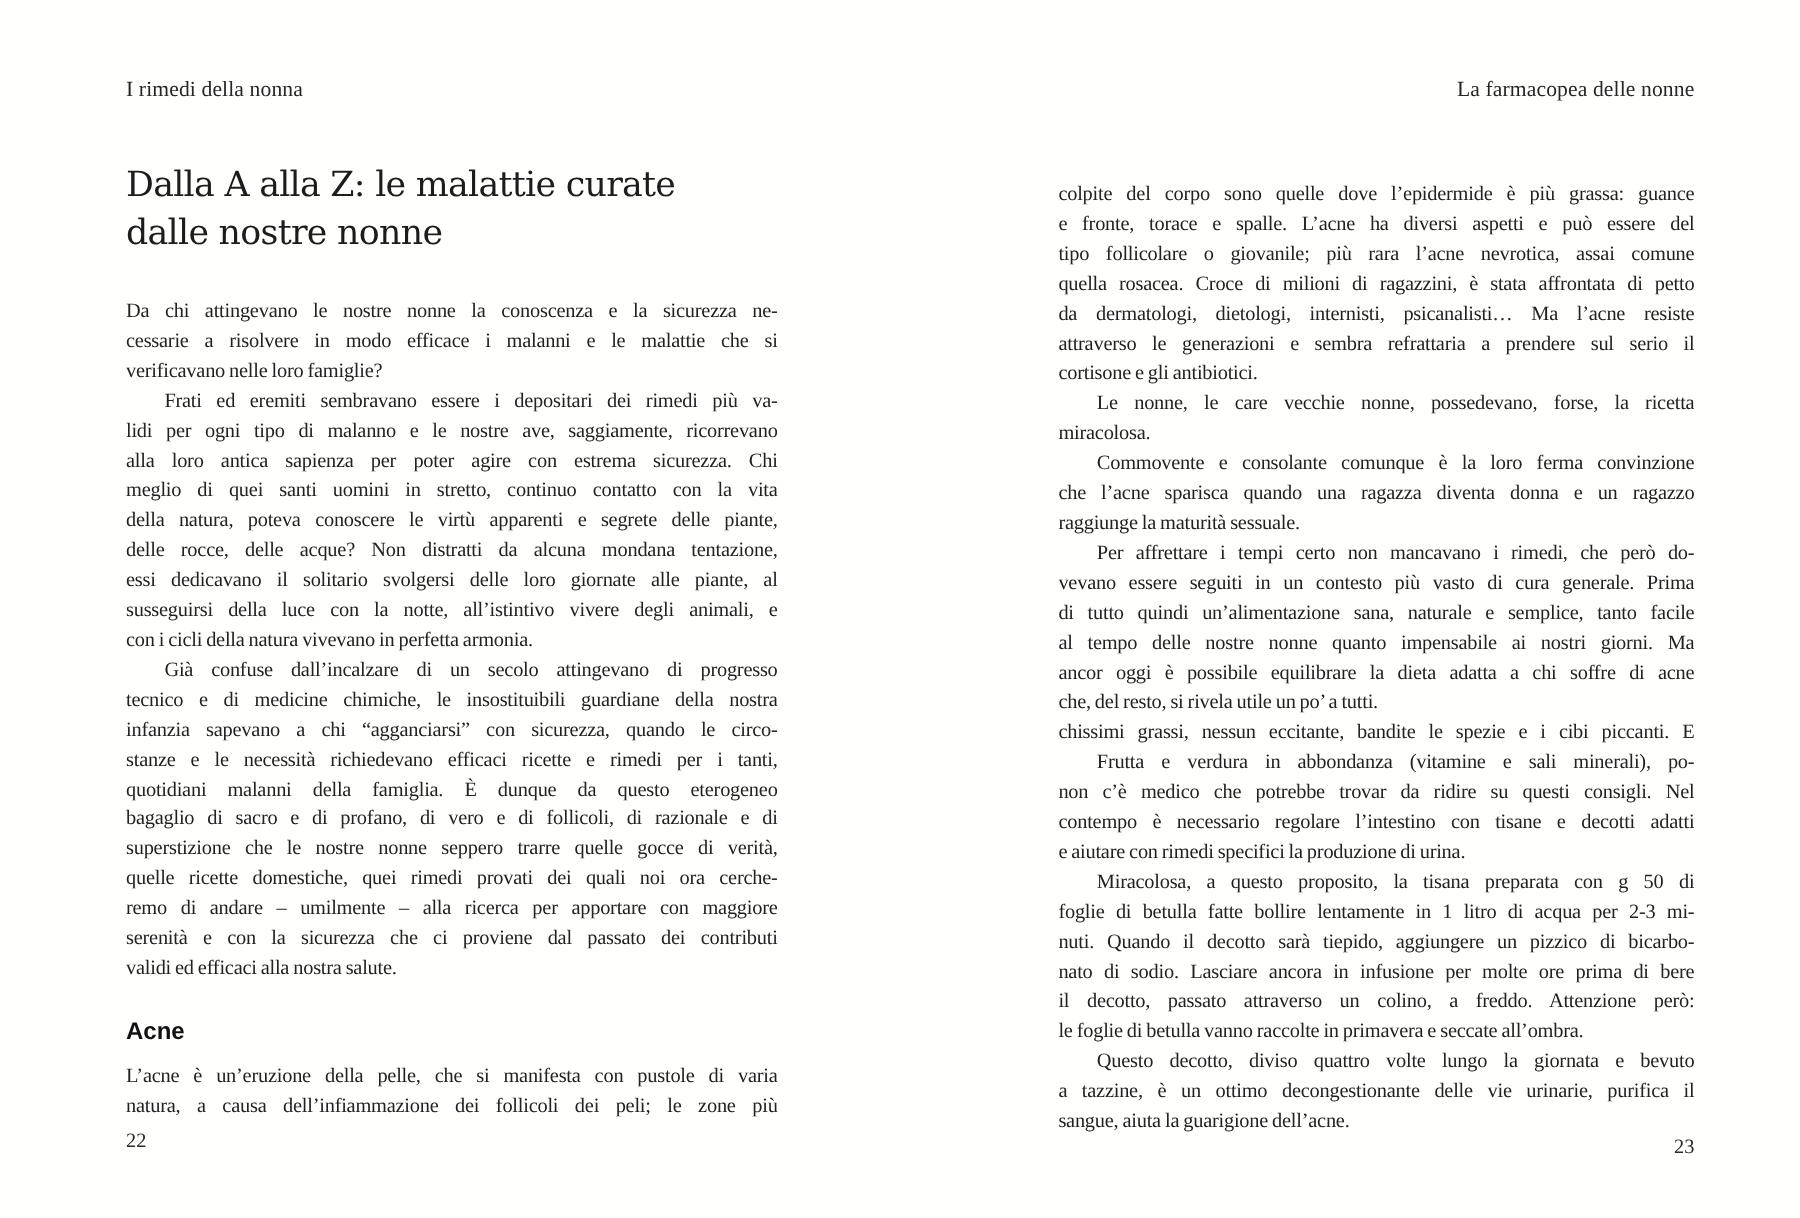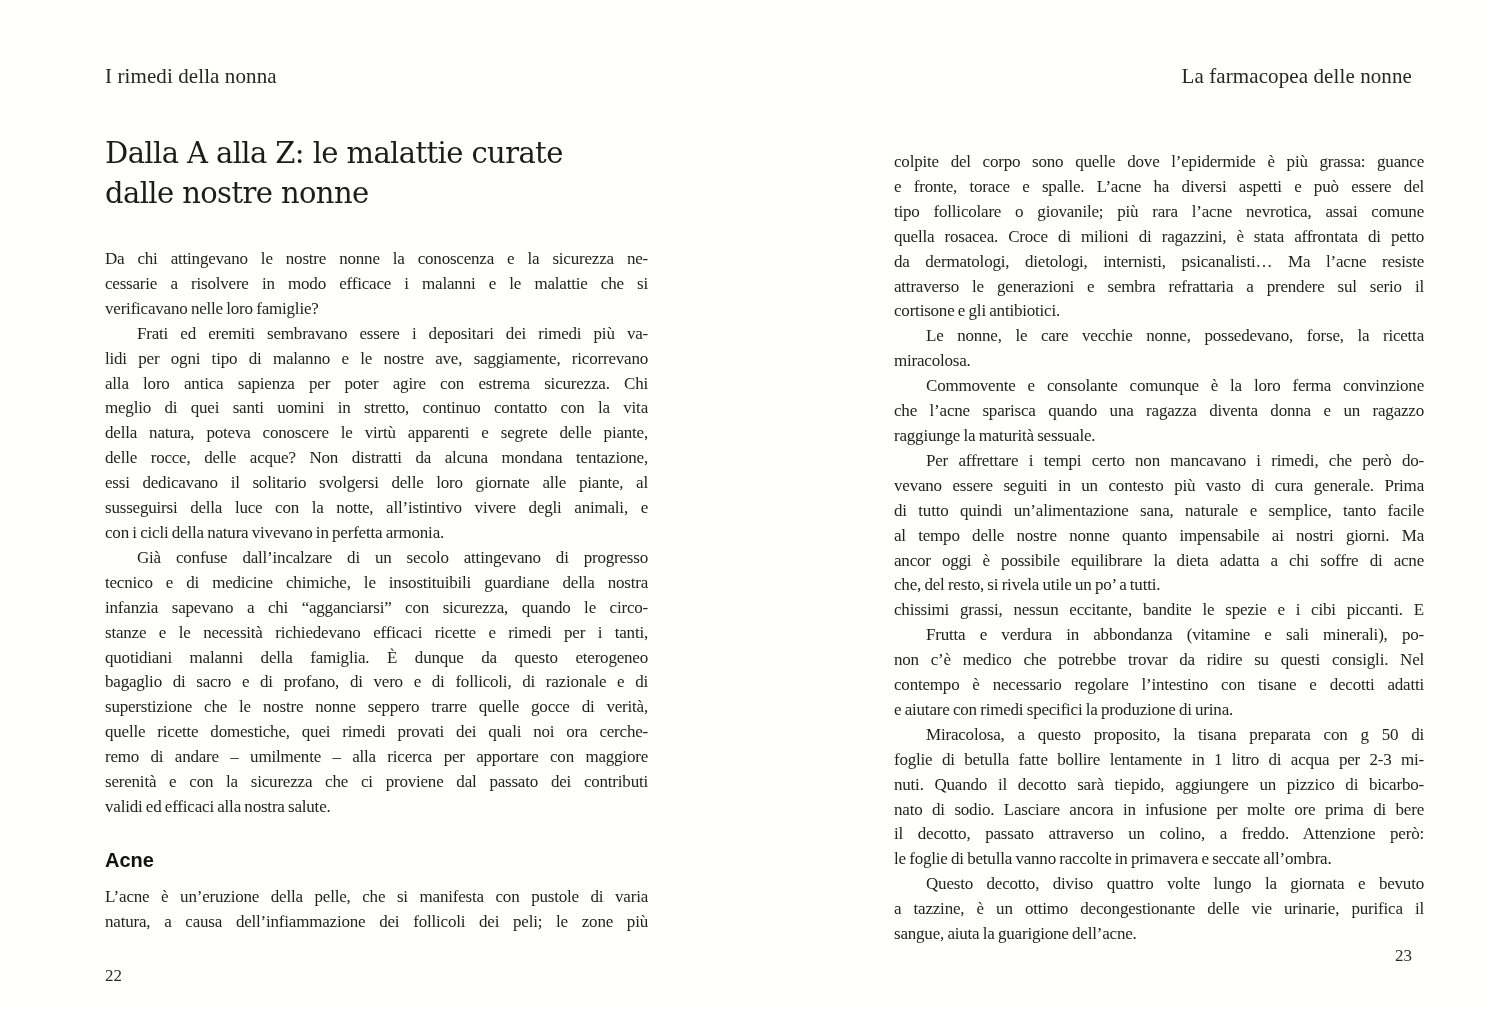--- a/index.html
+++ b/index.html
@@ -22,21 +22,21 @@
     height: 1015px;
   }
   .page.left  { left: 105px; width: 543px; }
   .page.right { left: 882px; width: 530px; }
 
   .running-head {
     position: absolute;
     top: 64px;
     left: 0;
     width: 100%;
-    font-size: 21px;
+    font-size: 18px;
     letter-spacing: 0.1px;
     color: #262626;
   }
   .page.right .running-head { text-align: right; }
 
   .chapter-title {
     position: absolute;
     top: 133px;
     left: 0;
     width: 100%;
@@ -50,21 +50,21 @@
   }
   .chapter-title .title-line { display: block; }
 
   .body-text {
     position: absolute;
     left: 0;
     width: 100%;
   }
   .page.left  .body-text.upper { top: 247px; }
   .page.left  .body-text.lower { top: 885px; }
-  .page.right .body-text.upper { top: 150px; margin-left: 12px; }
+  .page.right .body-text.upper { top: 150px; }
 
   .para { margin: 0; }
   .line {
     line-height: 24.9px;
     font-size: 17px;
     letter-spacing: -0.2px;
     word-spacing: -0.7px;
     text-align: justify;
     text-align-last: justify;
     white-space: nowrap;
@@ -85,21 +85,21 @@
     color: #111111;
   }
 
   .page-number {
     position: absolute;
     left: 0;
     width: 100%;
     font-size: 17px;
     color: #2a2a2a;
   }
-  .page.left  .page-number { top: 941px; text-align: left; margin-top: 25px; }
+  .page.left  .page-number { top: 941px; text-align: left; }
   .page.right .page-number { top: 946px; text-align: right; }
 </style>
 </head>
 <body>
 
 <div class="spread">
 
   <section class="page left">
     <div class="running-head">I rimedi della nonna</div>
 

